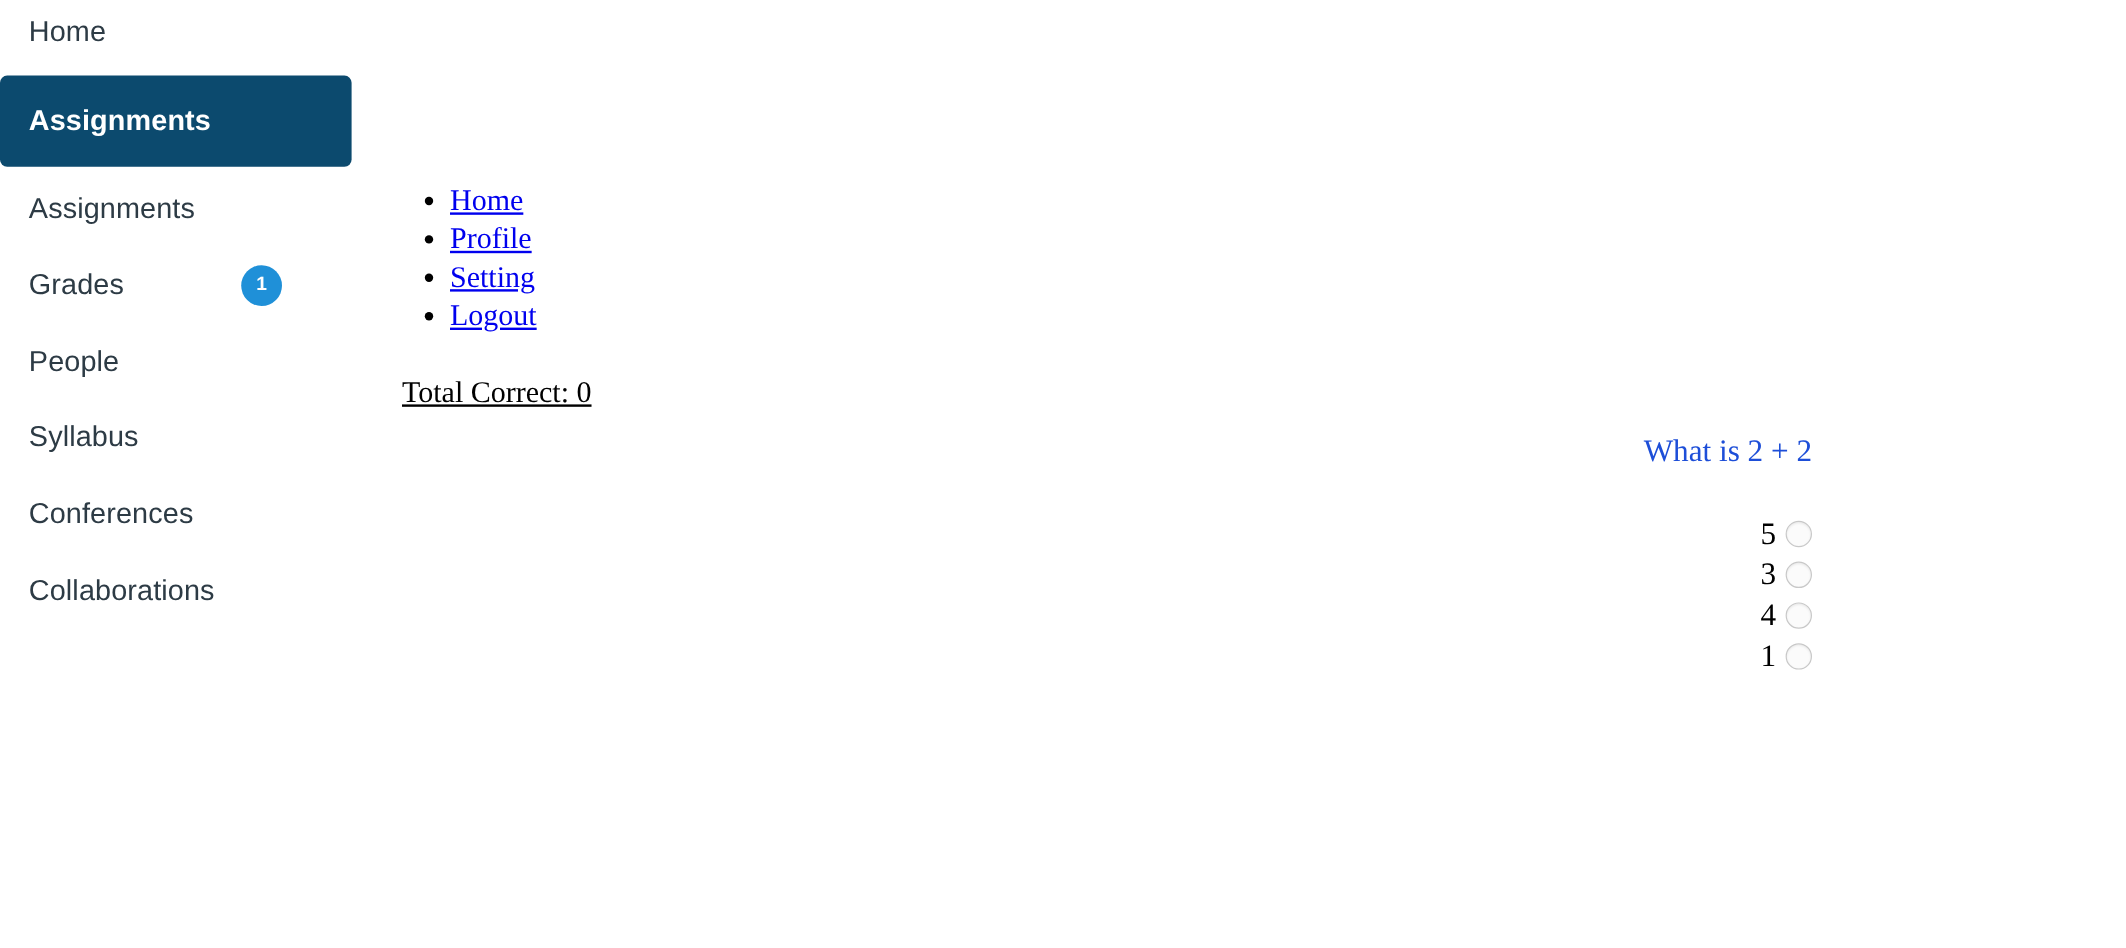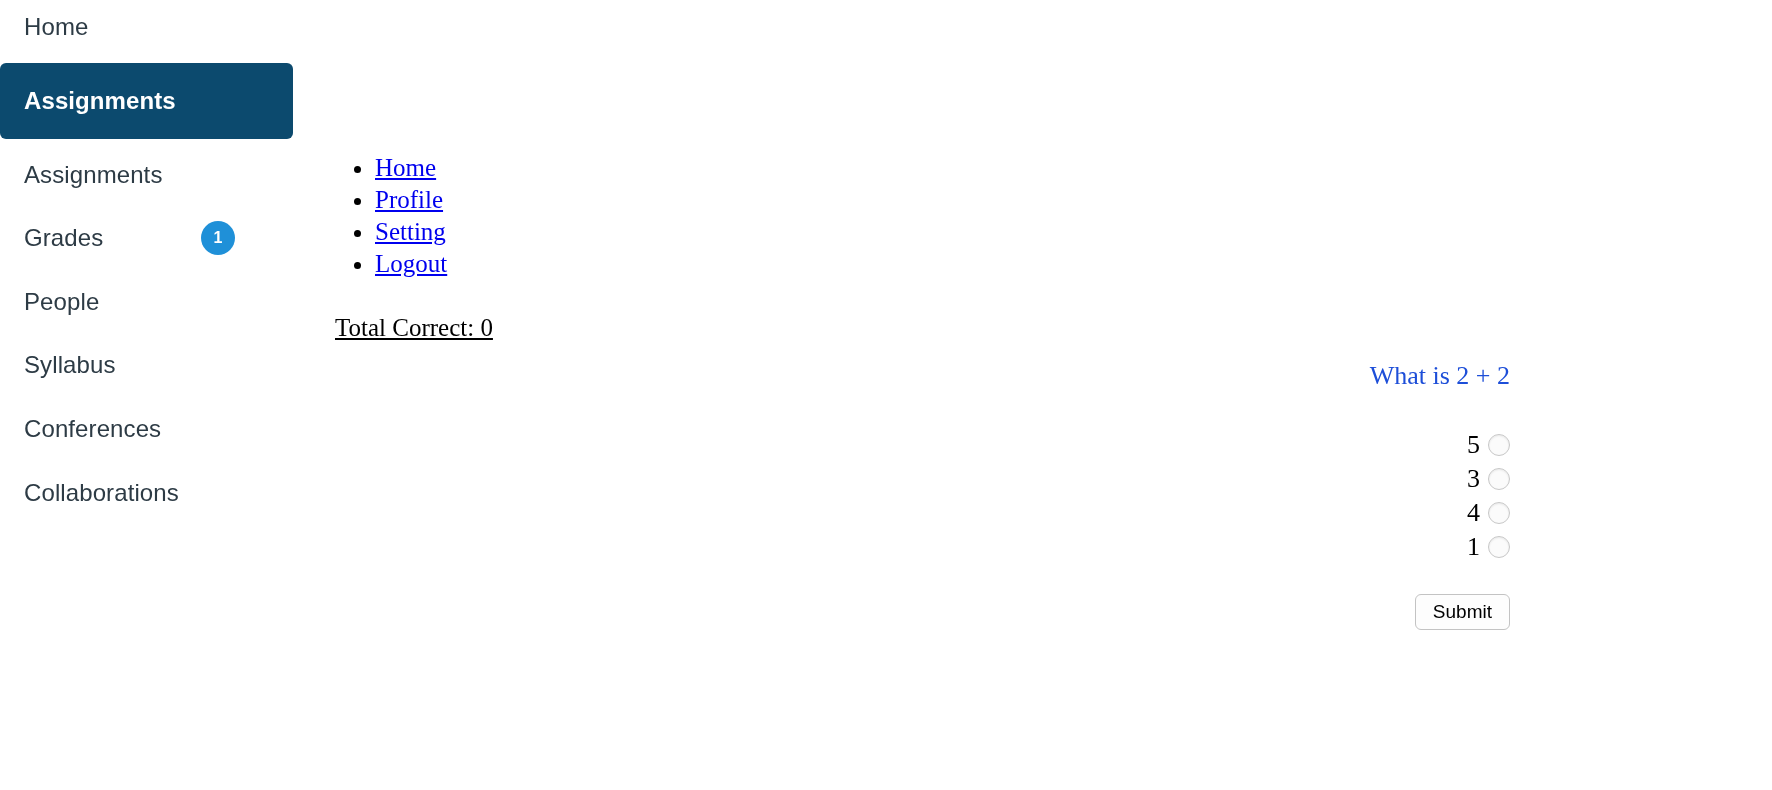--- a/index.html
+++ b/index.html
@@ -278,19 +278,16 @@
         <input type="radio" name="quiz-answer" class="quiz-radio" style="">
       </div>
 
       <div class="quiz-option">
         <span class="quiz-option-label">1</span>
         <input type="radio" name="quiz-answer" class="quiz-radio" style="">
       </div>
 
     </div>
 
-    <div id="submit-row">
-      <button id="submit-button" type="button">Submit</button>
-    </div>
 
   </section>
 
 </main>
 
 </body></html>

